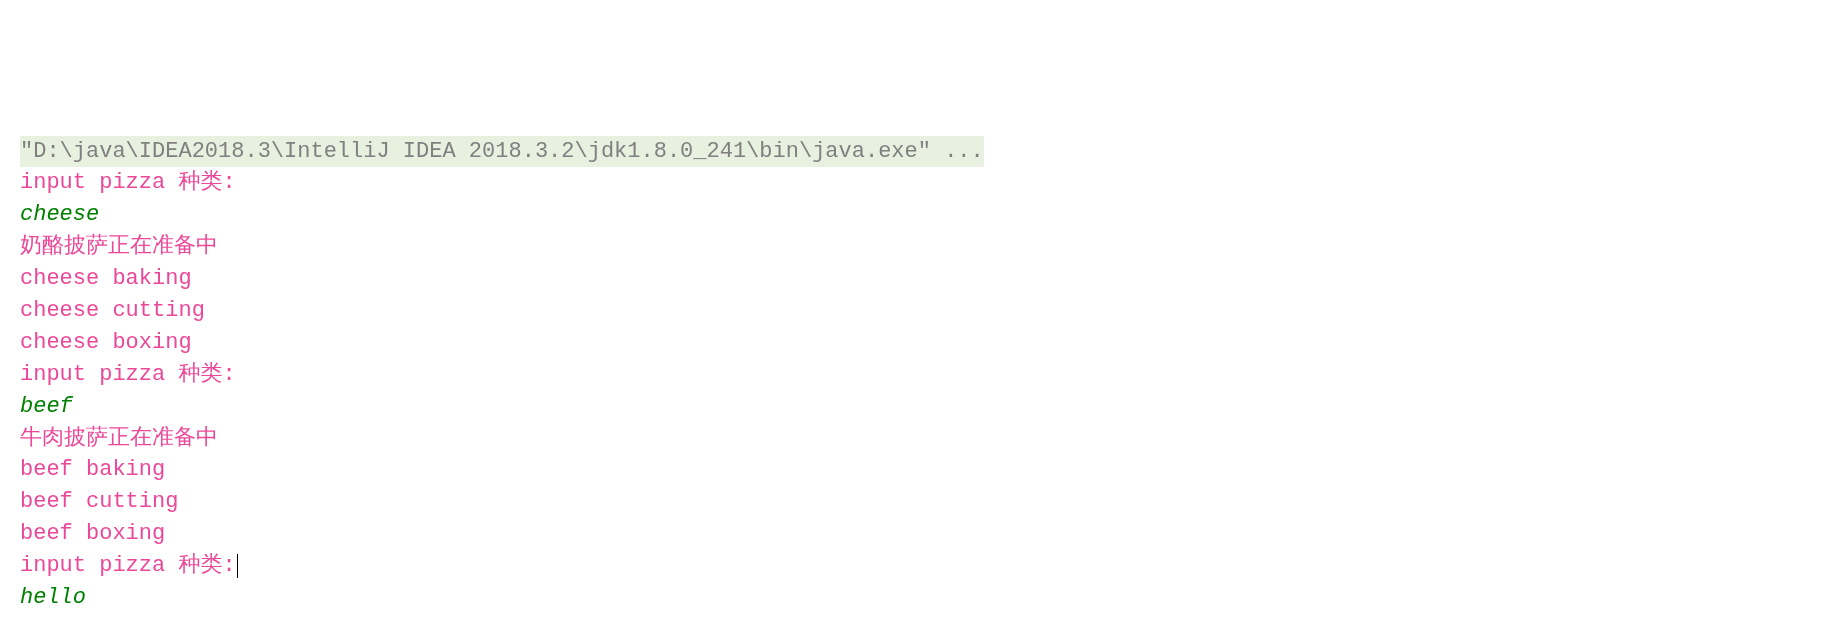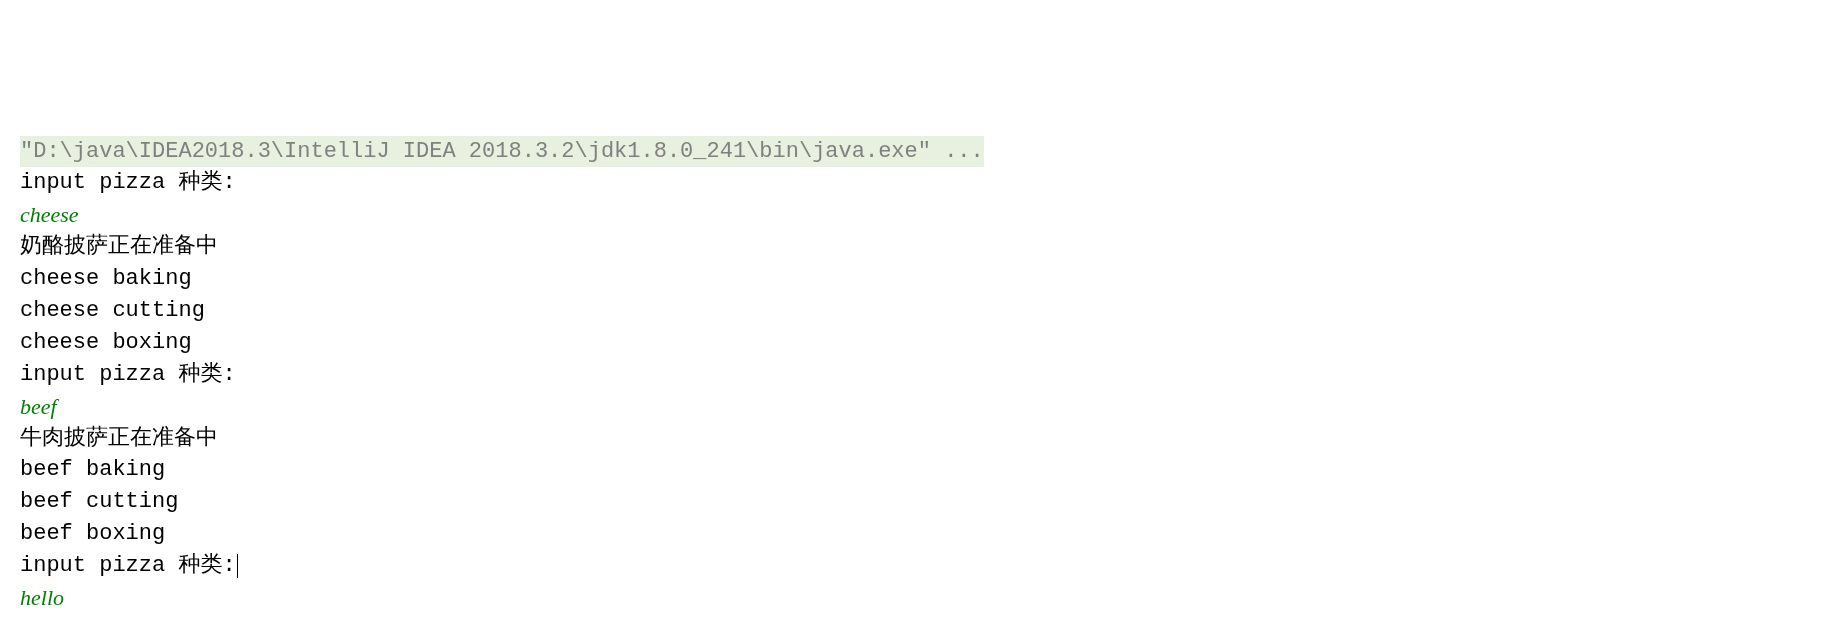--- a/index.html
+++ b/index.html
@@ -20,24 +20,23 @@
       display: block;
     }
     .cmd-line {
       background: #e8f0e0;
       color: #808080;
       display: inline-block;
     }
     .user-input {
       color: #008000;
       font-style: italic;
-      font-family: Liberation Serif, serif;
     }
     .output {
-      color: #000000;
+      color: #ec4899;
     }
     .cursor {
       display: inline-block;
       width: 1px;
       height: 1.1em;
       background: #000;
       vertical-align: text-bottom;
       margin-left: 1px;
     }
     .blank-line {

